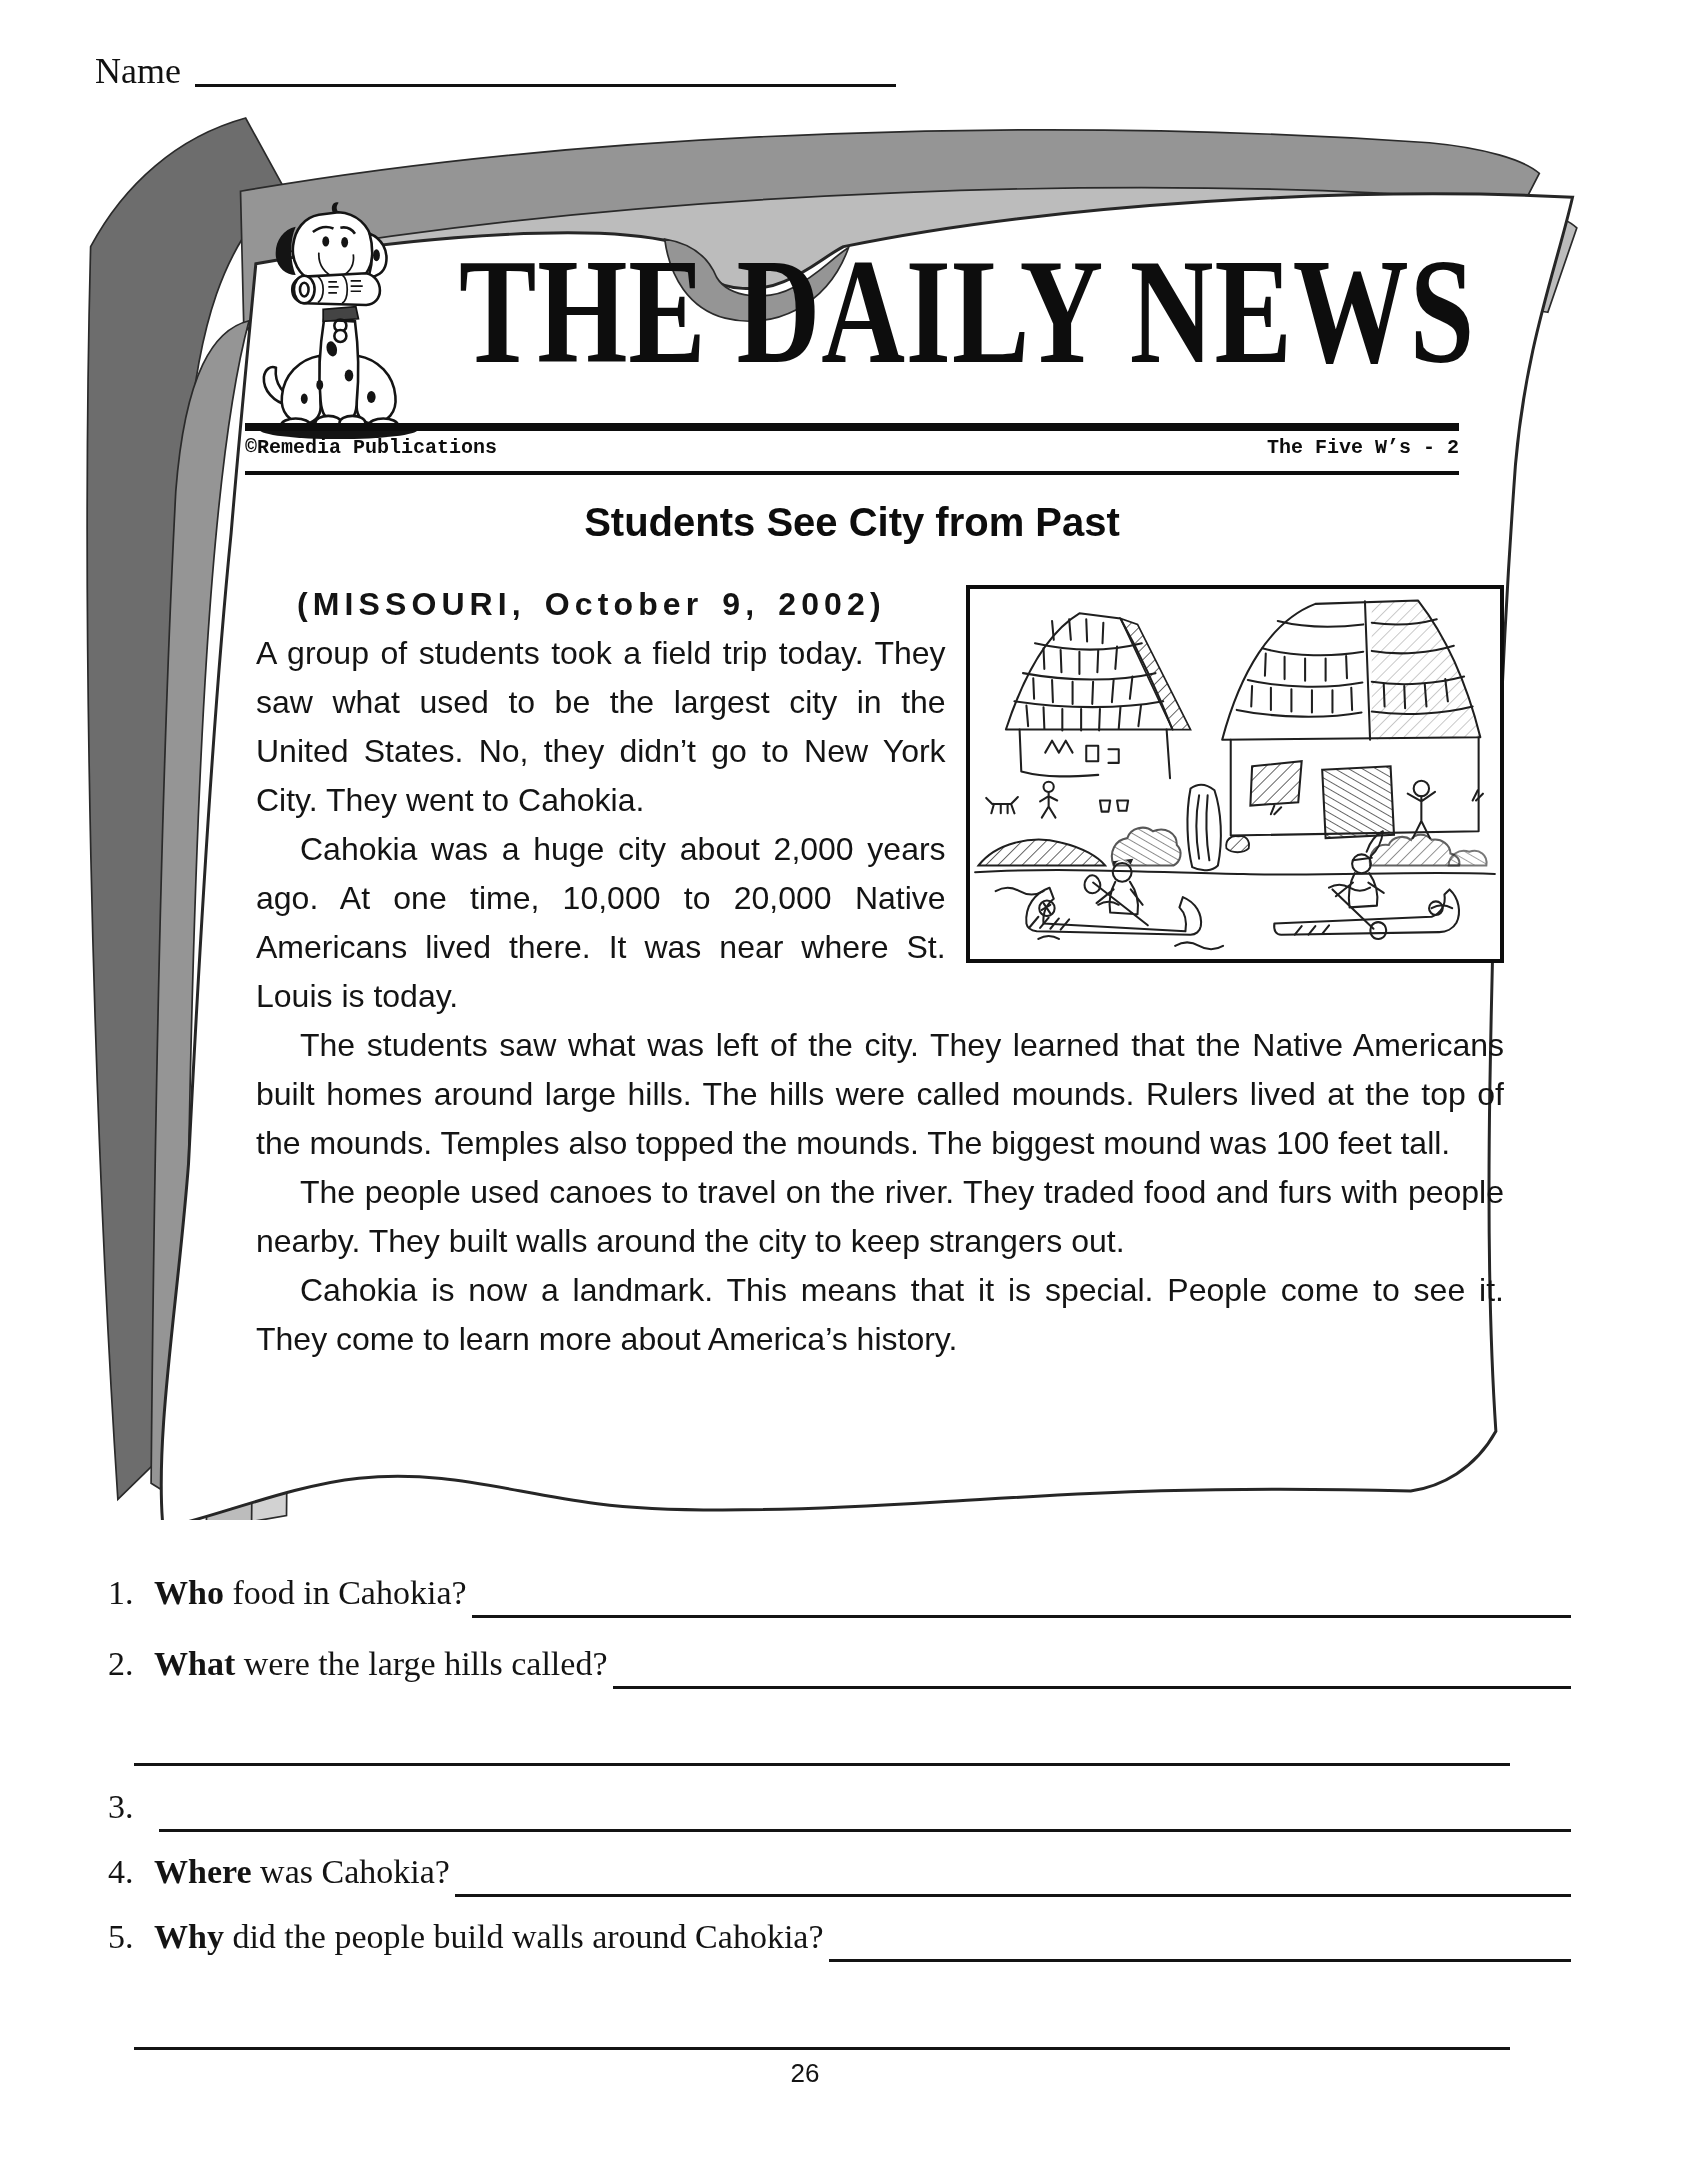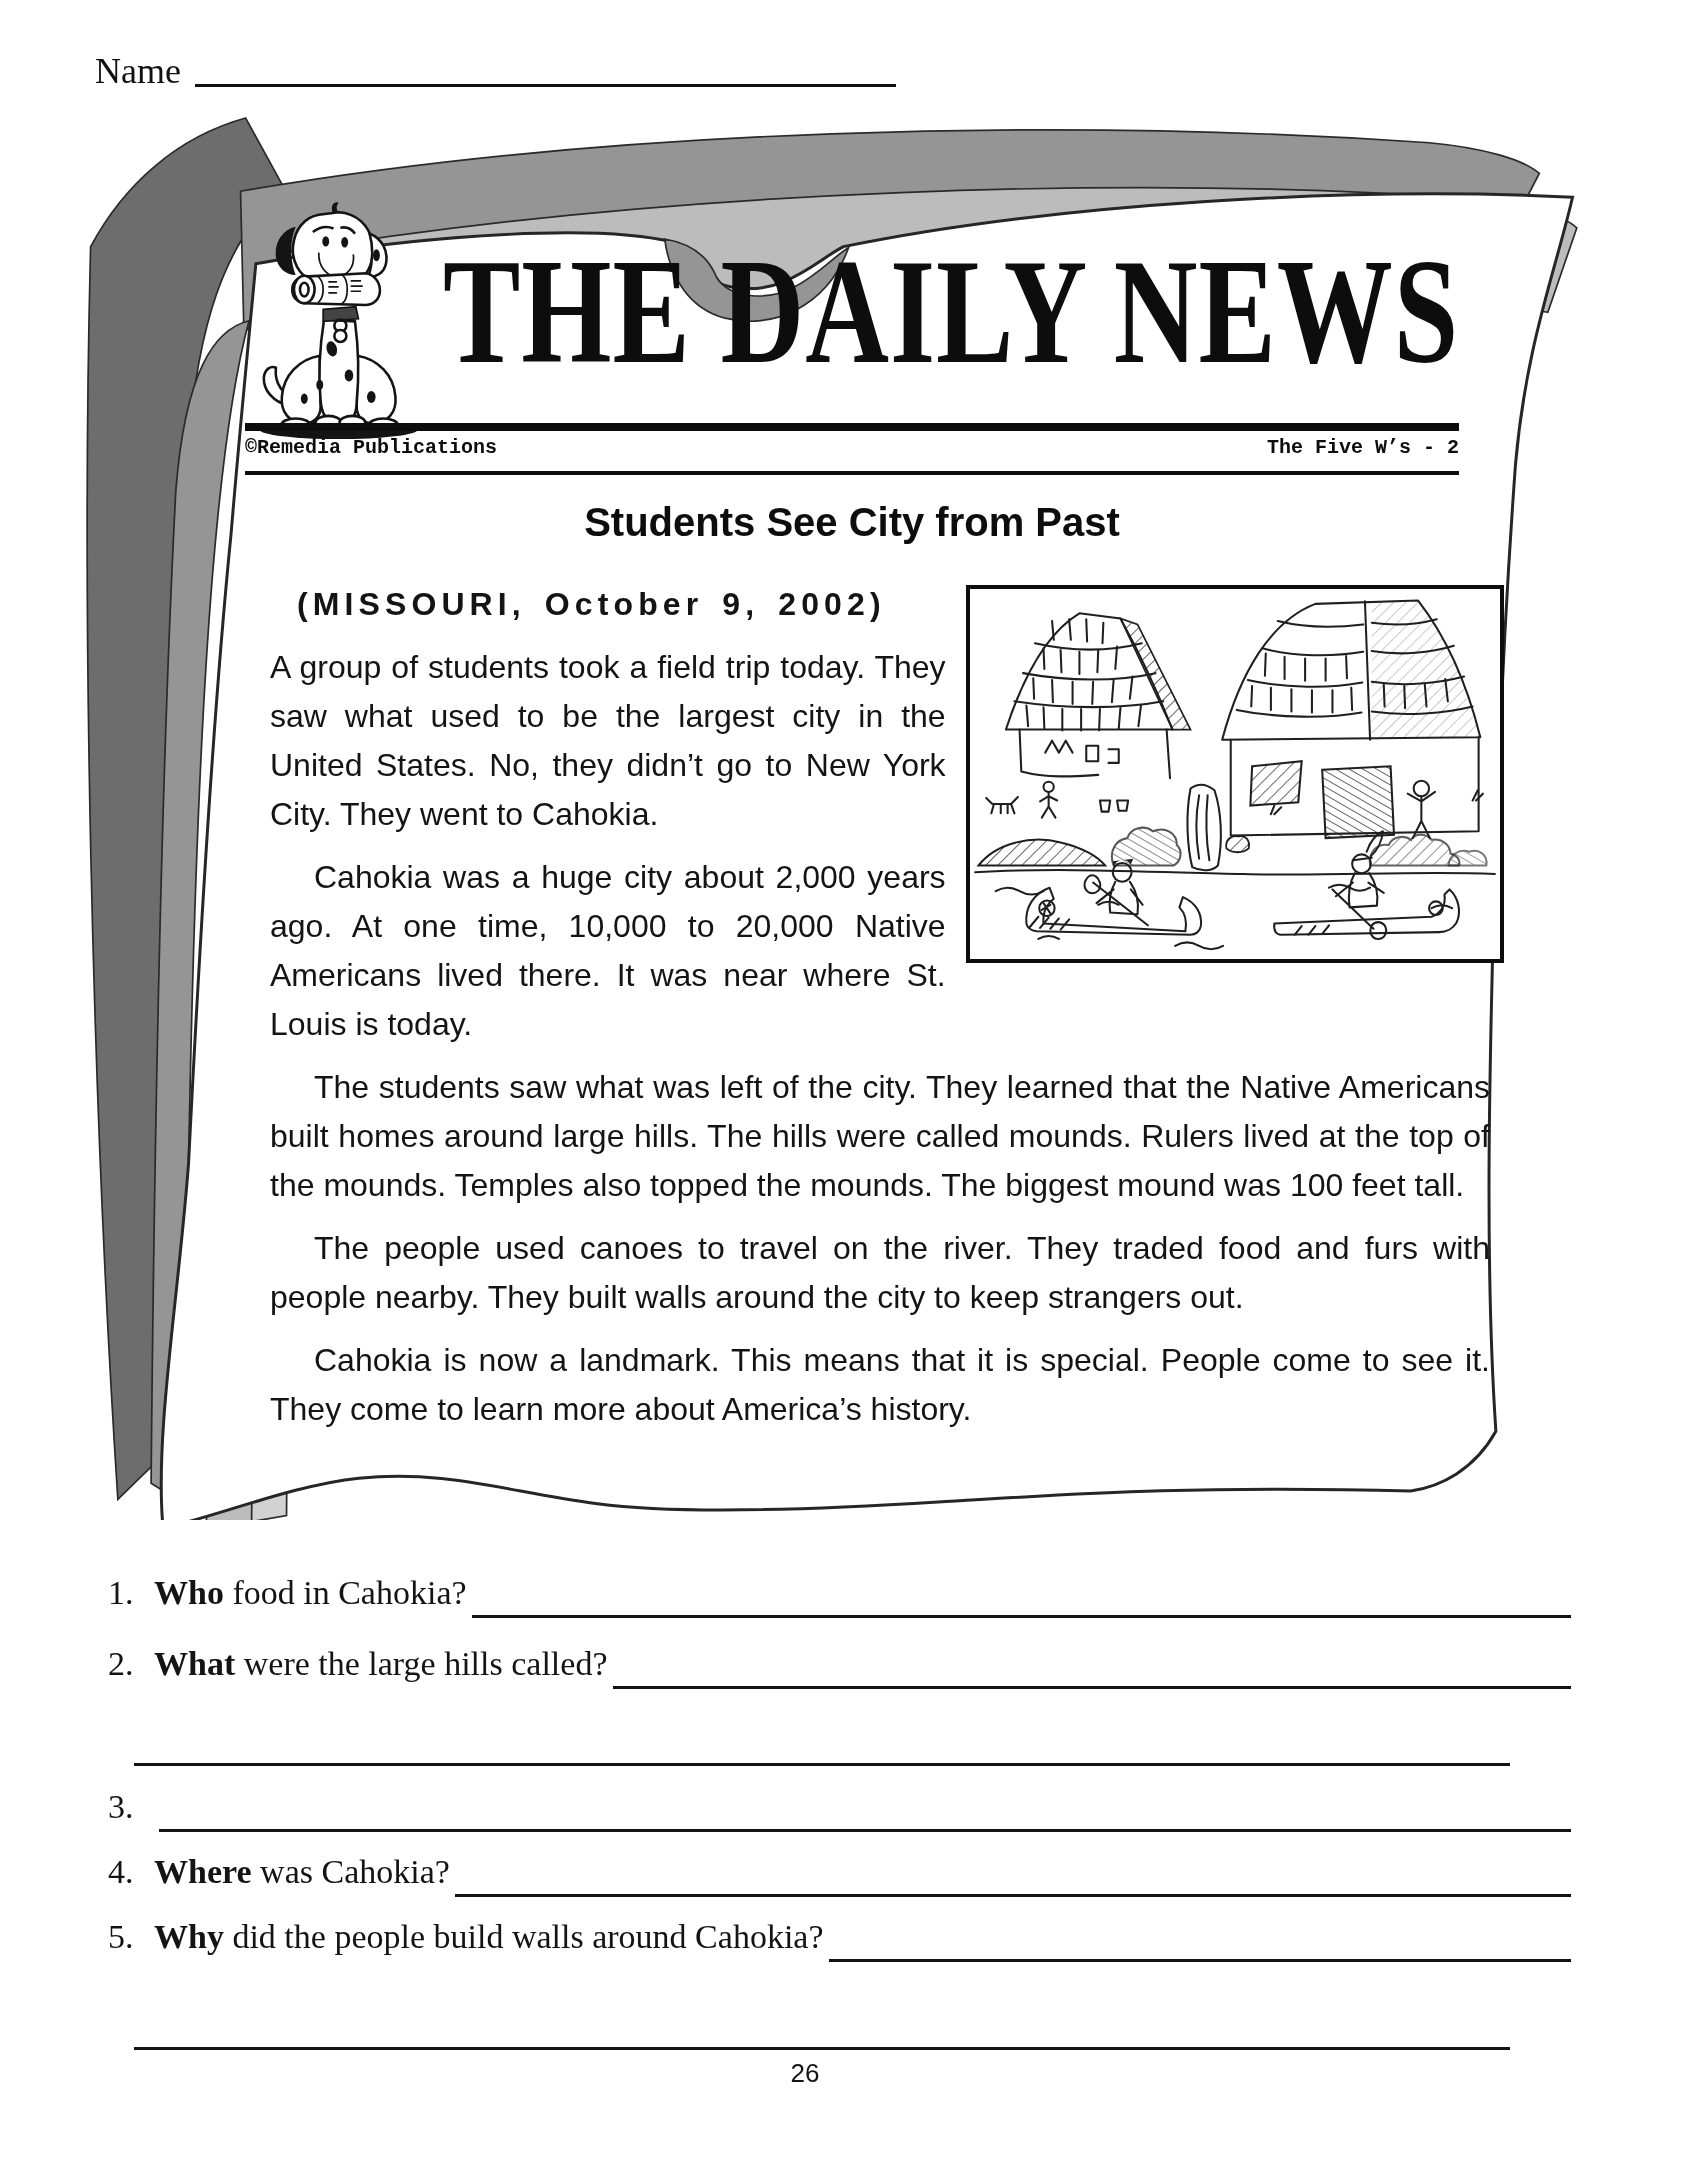--- a/index.html
+++ b/index.html
@@ -9,37 +9,37 @@
   
   .name-row{position:absolute;left:95px;top:48px;width:801px;display:flex;align-items:flex-end;
             font-family:"Liberation Serif",serif;font-size:36px;color:#111}
   .name-line{flex:1;border-bottom:3.4px solid #111;margin:0 0 5.1px 13.6px;height:36px}
 
   
   .paper{position:absolute;left:77px;top:106px;width:1533px;height:1414px}
   .paper-bg{position:absolute;left:0;top:0;width:1533px;height:1414px}
   .dog{position:absolute;left:158px;top:95px;width:203px;height:245px}
   .mast-title{position:absolute;left:366px;top:106px;width:1048px;height:198px;
-              display:flex;align-items:center;justify-content:flex-start}
+              display:flex;align-items:center;justify-content:center}
   .mast-title span{font-family:"Liberation Serif",serif;font-weight:bold;font-size:116px;
                    white-space:nowrap;transform:scaleY(1.30);letter-spacing:0.9px;color:#0d0d0d}
   .rule1{position:absolute;left:168px;top:317px;width:1214px;height:7.7px;background:#0d0d0d}
   .credits{position:absolute;left:168px;top:330px;width:1214px;display:flex;justify-content:space-between;
            font-family:Liberation Mono, monospace;font-weight:bold;font-size:20px;color:#0d0d0d}
   .rule2{position:absolute;left:168px;top:365px;width:1214px;height:4.3px;background:#0d0d0d}
   .headline{position:absolute;left:168px;top:394px;width:1214px;text-align:center;
             font-size:40px;font-weight:bold;color:#0d0d0d}
 
   .article{position:absolute;left:179px;top:474px;width:1248px;font-size:32px;line-height:49px;
            text-align:justify;color:#141414}
   .art-img{float:right;width:530px;height:370px;border:4.3px solid #0d0d0d;margin:5.1px 0 10.2px 20.4px;
            background:#fff;overflow:hidden}
   .art-img svg{width:100%;height:100%;display:block}
   .dateline{font-weight:bold;letter-spacing:5.1px;word-spacing:5.1px;text-indent:41px}
-  .article p{margin:14px;text-indent:44px}
+  .article p{margin:0;text-indent:44px}
   .article p.first{text-indent:0}
 
   
   .questions{position:absolute;left:108px;top:1567px;width:1463px;
              font-family:"Liberation Serif",serif;font-size:34px;color:#141414}
   .qrow{position:absolute;left:0;right:0;display:flex;height:49px}
   .qnum{width:46px;flex:none}
   .qtext{white-space:nowrap}
   .qtext b{font-weight:bold}
   .qline{flex:1;border-bottom:3px solid #141414;margin:0 0 5.1px 5.1px;align-self:stretch}

